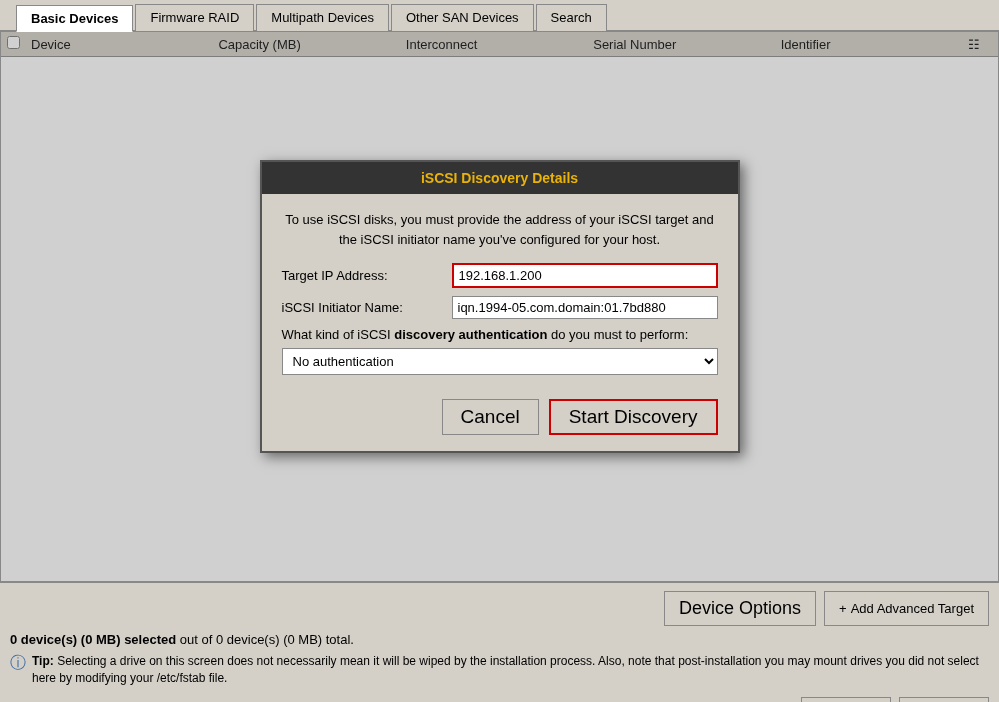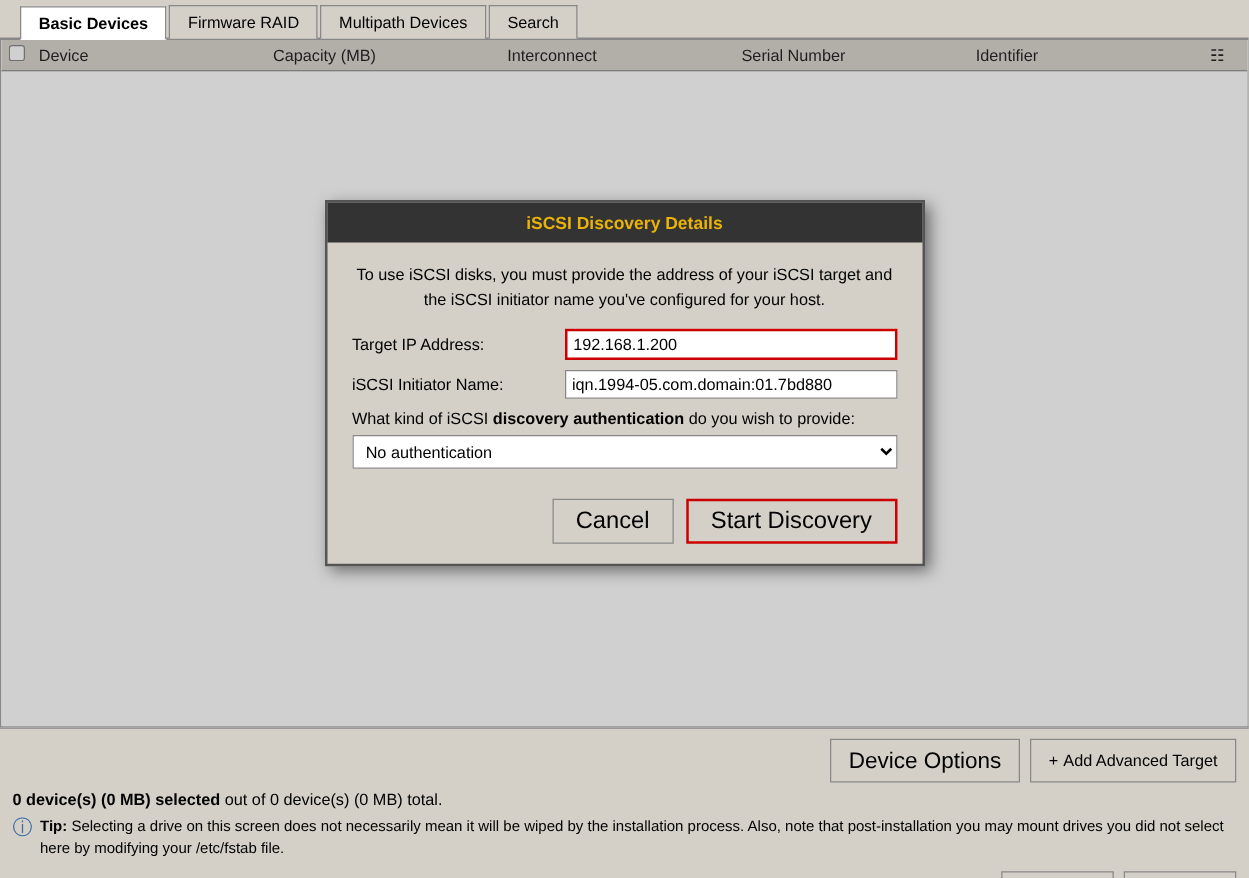--- a/index.html
+++ b/index.html
@@ -240,20 +240,23 @@
 
 <div class="tab-bar">
   <div class="tab active">
     <span>Basic Devices</span>
   </div>
   <div class="tab">
     <span>Firmware RAID</span>
   </div>
   <div class="tab">
     <span>Multipath Devices</span>
+  </div>
+  <div class="tab">
+    <span>Other SAN Devices</span>
   </div>
   <div class="tab">
     <span>Search</span>
   </div>
 </div>
 
 <div class="main-area">
 
   <div class="table-header">
     <div class="col-checkbox">
@@ -280,21 +283,21 @@
           <input class="form-input" type="text" value="192.168.1.200" style="">
         </div>
 
         <div class="form-row">
           <label class="form-label">iSCSI Initiator Name:</label>
           <input class="form-input normal-border" type="text" value="iqn.1994-05.com.domain:01.7bd880" style="">
         </div>
 
         <div class="form-select-row">
           <div class="form-question">
-            <span>What kind of iSCSI </span><strong>discovery authentication</strong><span> do you wish to provide:</span>
+            <span>What kind of iSCSI </span><strong>discovery authentication</strong><span> do you must to perform:</span>
           </div>
           <select class="form-select">
             <option>No authentication</option>
             <option>CHAP authentication</option>
             <option>Reverse CHAP</option>
           </select>
         </div>
 
         <div class="modal-buttons">
           <button class="btn">Cancel</button>

